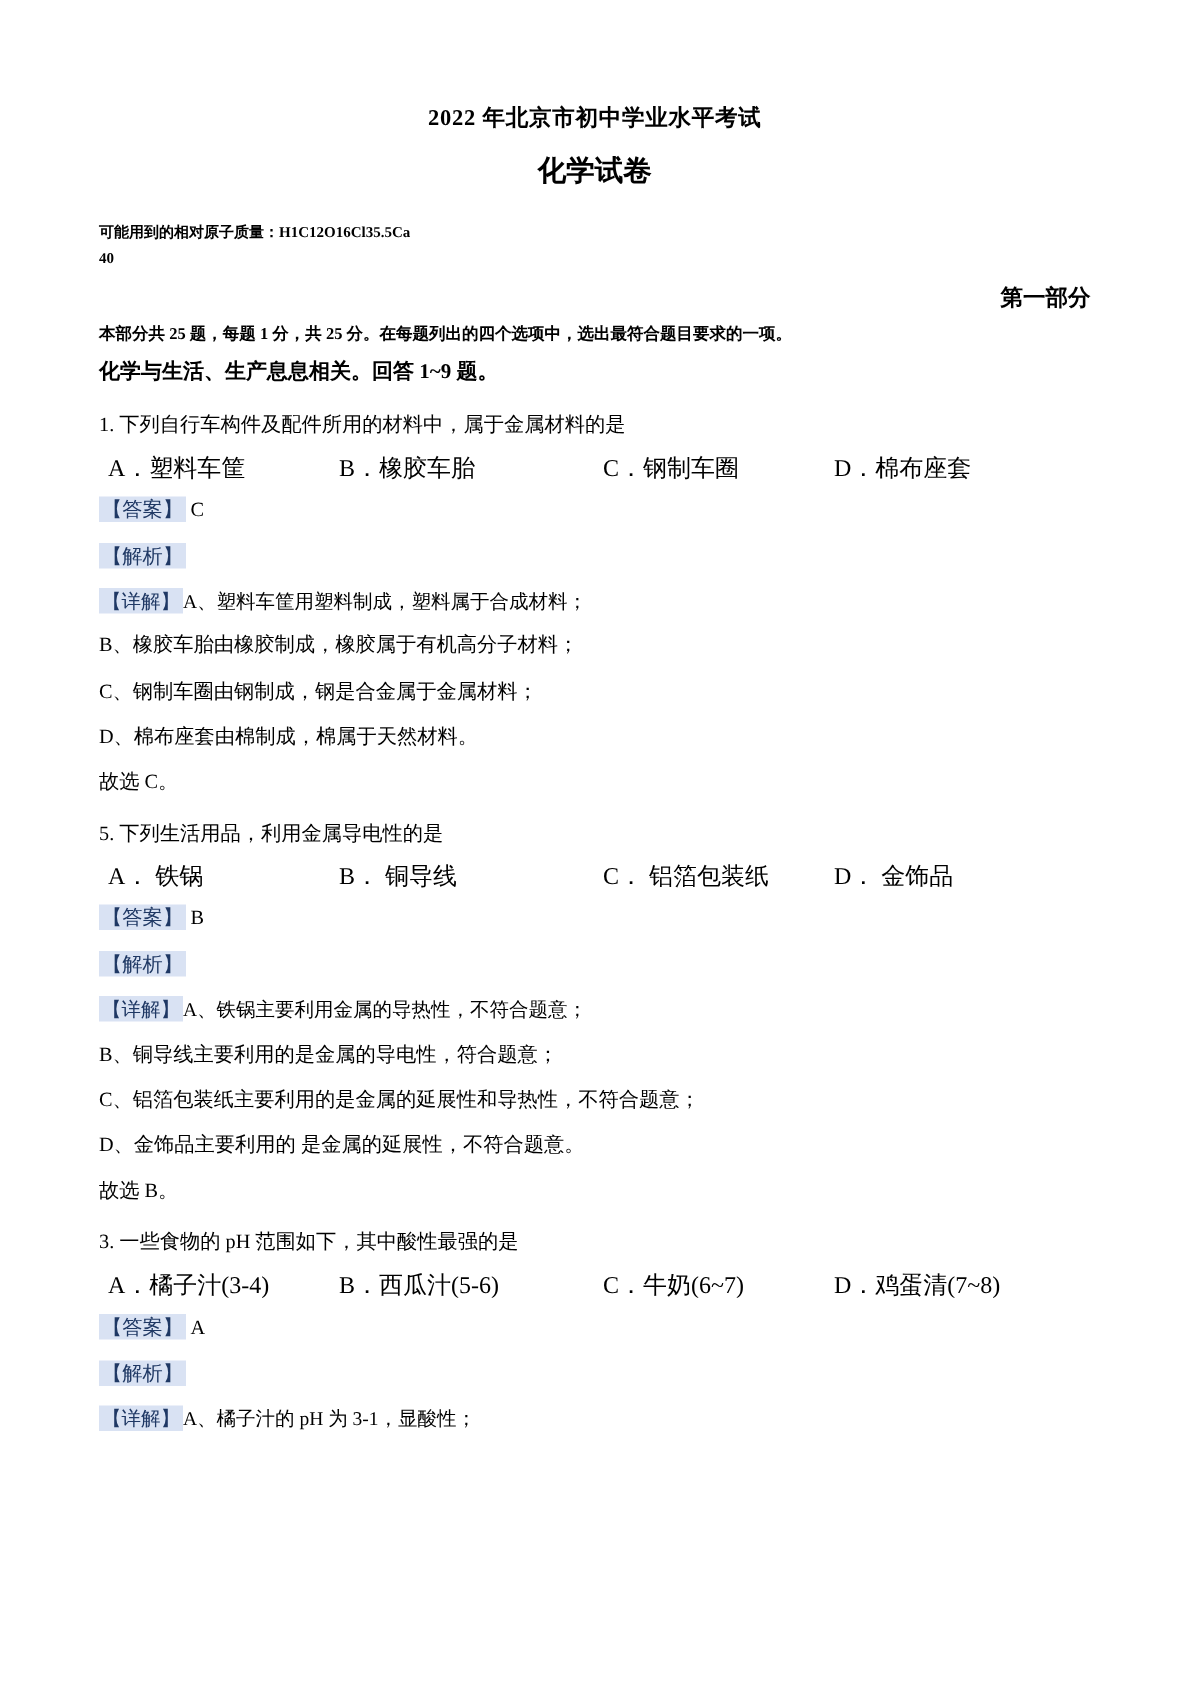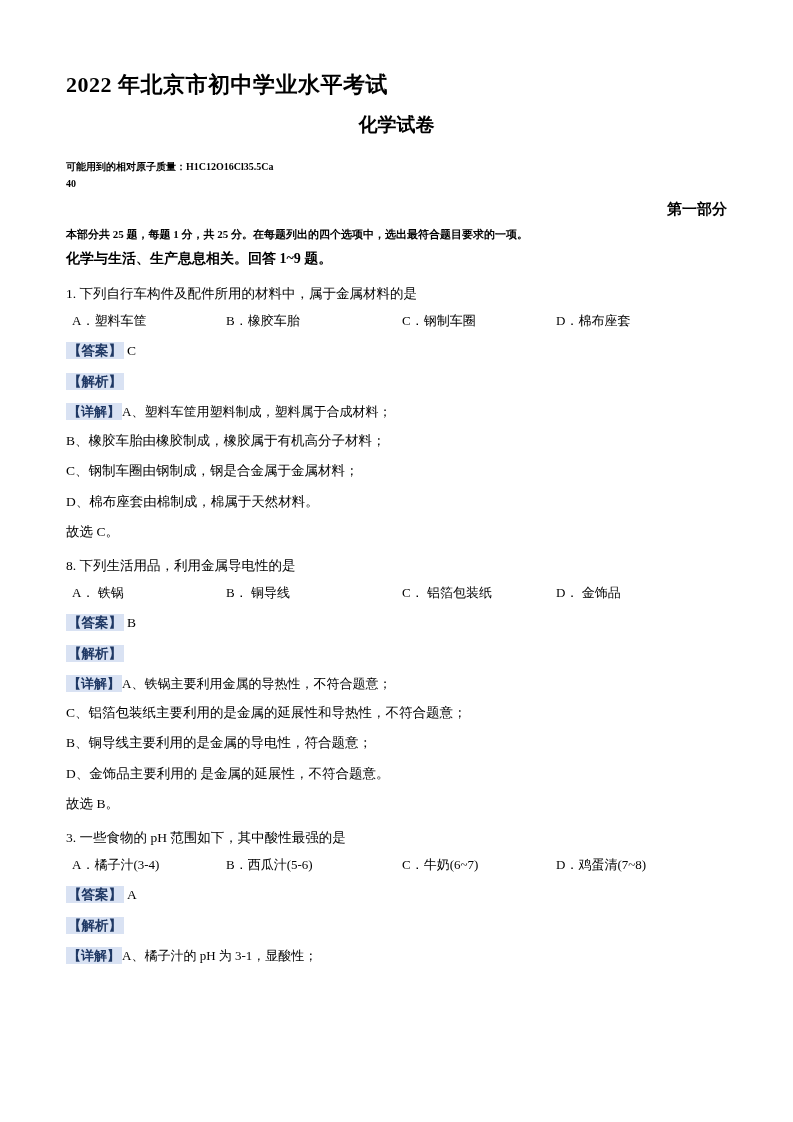--- a/index.html
+++ b/index.html
@@ -15,22 +15,22 @@
     position: relative;
     overflow: hidden;
   }
   .page {
     box-sizing: border-box;
     width: 793px;
     min-height: 1122px;
     padding: 58px 66px 40px 66px;
   }
   .title-main {
-    text-align: left;
-    font-size: 22px;
+    text-align: center;
+    font-size: 15px;
     font-weight: bold;
     letter-spacing: 0.5px;
     margin: 10px 0 4px 0;
     line-height: 1.5;
   }
   .title-sub {
     text-align: center;
     font-size: 19px;
     font-weight: bold;
     margin: 10px 0 18px 0;
@@ -59,21 +59,21 @@
     font-weight: bold;
     line-height: 1.9;
     margin: 2px 0 6px 0;
   }
   .q-stem {
     font-size: 13.5px;
     line-height: 1.9;
     margin: 8px 0 2px 0;
   }
   .options {
-    font-size: 13px;
+    font-size: 16px;
     line-height: 1.9;
     margin: 2px 0 4px 0;
     position: relative;
     height: 24px;
     text-align: right;
   }
   .opt {
     position: absolute;
     white-space: nowrap;
   }
@@ -83,21 +83,20 @@
   .opt-d { left: 490px; }
   .tag-line {
     font-size: 13.5px;
     line-height: 2.0;
     margin: 4px 0 2px 0;
   }
   .tag {
     background: #d9e2f3;
     color: #1f3864;
     padding: 1px 2px;
-    font-weight: bold;
   }
   .tag-ans-val {
     color: #000;
     margin-left: 3px;
   }
   .detail-line {
     font-size: 13px;
     line-height: 1.95;
     margin: 4px 0 0 0;
   }
@@ -147,38 +146,38 @@
     <div class="detail-line">
       <span class="tag">【详解】</span><span>A、塑料车筐用塑料制成，塑料属于合成材料；</span>
     </div>
     <div class="plain-line">B、橡胶车胎由橡胶制成，橡胶属于有机高分子材料；</div>
     <div class="plain-line">C、钢制车圈由钢制成，钢是合金属于金属材料；</div>
     <div class="plain-line">D、棉布座套由棉制成，棉属于天然材料。</div>
     <div class="plain-line">故选 C。</div>
   </div>
 
   <div>
-    <div class="q-stem">8. 下列生活用品，利用金属导电性的是</div>
+    <div class="q-stem">5. 下列生活用品，利用金属导电性的是</div>
     <div class="options">
       <span class="opt opt-a">A． 铁锅</span>
       <span class="opt opt-b">B． 铜导线</span>
       <span class="opt opt-c">C． 铝箔包装纸</span>
       <span class="opt opt-d">D． 金饰品</span>
     </div>
     <div class="tag-line">
       <span class="tag">【答案】</span><span class="tag-ans-val">B</span>
     </div>
     <div class="tag-line">
       <span class="tag">【解析】</span>
     </div>
     <div class="detail-line">
       <span class="tag">【详解】</span><span>A、铁锅主要利用金属的导热性，不符合题意；</span>
     </div>
+    <div class="plain-line">B、铜导线主要利用的是金属的导电性，符合题意；</div>
     <div class="plain-line">C、铝箔包装纸主要利用的是金属的延展性和导热性，不符合题意；</div>
-    <div class="plain-line">B、铜导线主要利用的是金属的导电性，符合题意；</div>
     <div class="plain-line">D、金饰品主要利用的 是金属的延展性，不符合题意。</div>
     <div class="plain-line">故选 B。</div>
   </div>
 
   <div>
     <div class="q-stem">3. 一些食物的 pH 范围如下，其中酸性最强的是</div>
     <div class="options">
       <span class="opt opt-a">A．橘子汁(3-4)</span>
       <span class="opt opt-b">B．西瓜汁(5-6)</span>
       <span class="opt opt-c">C．牛奶(6~7)</span>

